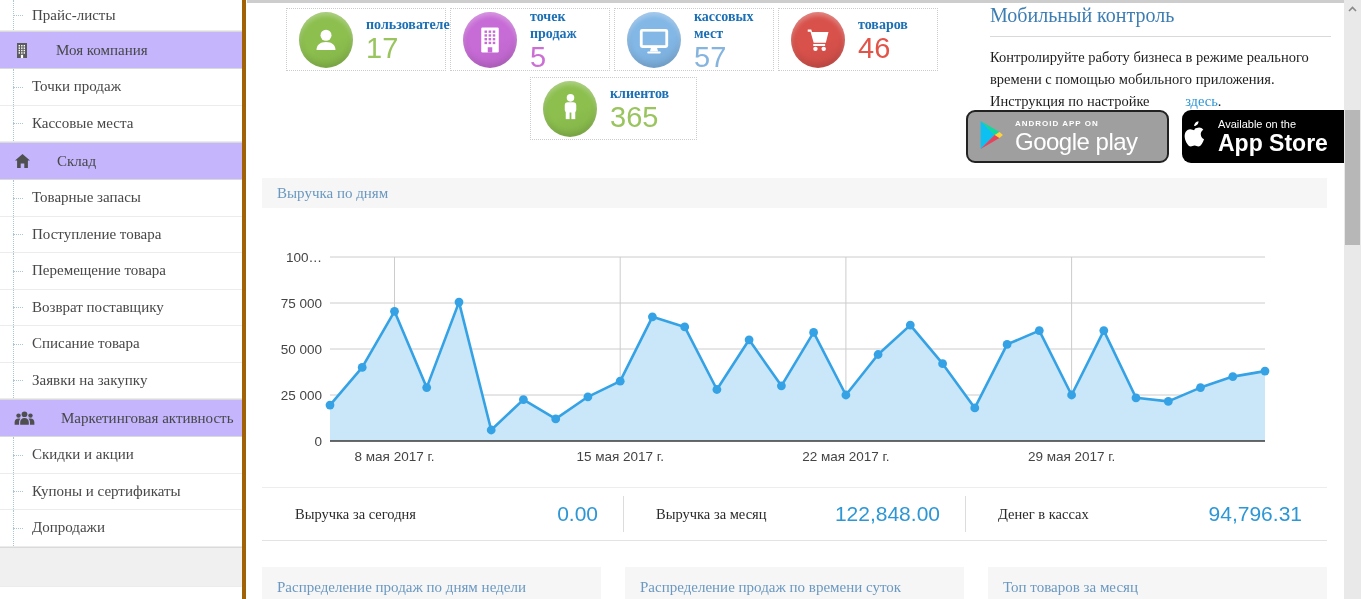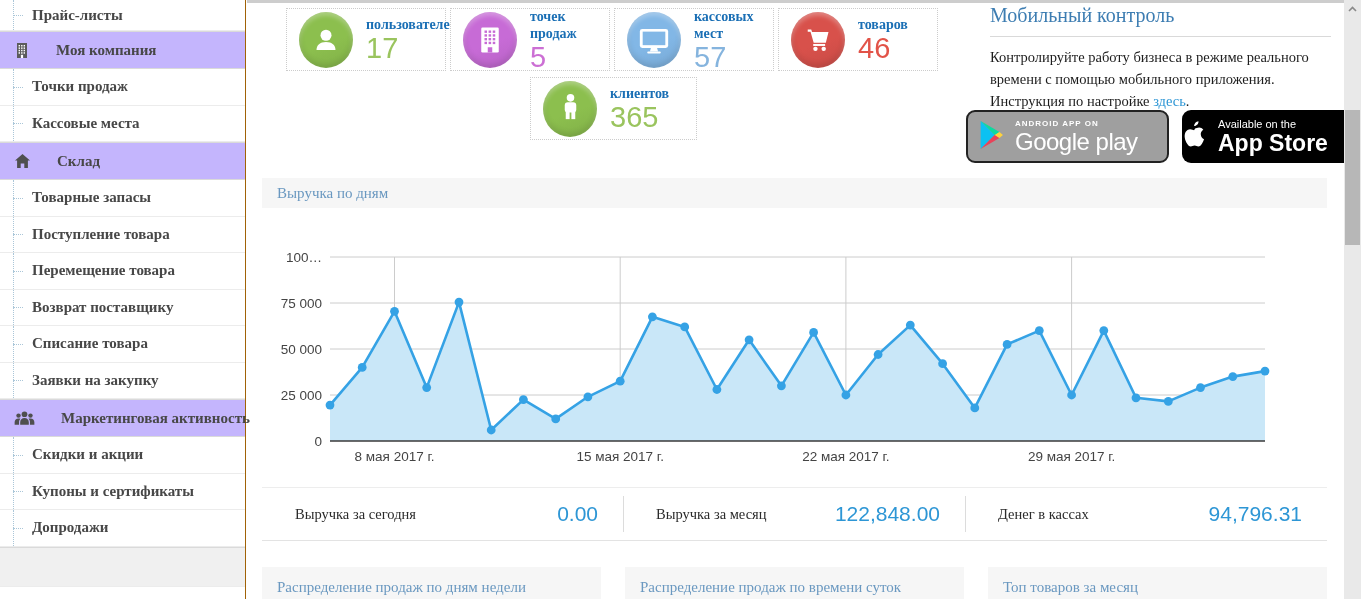--- a/index.html
+++ b/index.html
@@ -3,21 +3,21 @@
 <meta charset="utf-8">
 <style>
   * { margin:0; padding:0; box-sizing:border-box; }
   body { background:#fff; }
   .screen {
     position:relative; width:1361px; height:599px; overflow:hidden;
     background:#fff; font-family:"Liberation Serif", serif;
   }
   
   .sidebar { position:absolute; left:0; top:0; width:246px; height:599px;
-    background:#fff; border-right:1px solid #a16207;font-weight:bold; }
+    background:#fff; border-right:4px solid #a16207; }
   .sb-row { position:relative; display:flex; align-items:center;
     border-bottom:1px solid #ececec; cursor:pointer; }
   .sb-row.sub { height:36.5px; padding-left:32px; }
   .sb-row.first { height:31px; }
   .sb-row.sub::before { content:""; position:absolute; left:13px; top:0; bottom:0;
     border-left:1px dotted #aac6d8; }
   .sb-row.sub::after { content:""; position:absolute; left:13px; top:50%; width:10px;
     border-top:1px dotted #aac6d8; }
   .sb-row.section { height:38px; background:#c4b5fd; padding-left:14px; gap:26px;
     border-top:1px solid #dadada; border-bottom:1px solid #dadada; }
@@ -35,21 +35,21 @@
     display:flex; align-items:center; justify-content:center;
     box-shadow: inset 0 -3px 6px rgba(0,0,0,.12), inset 0 3px 5px rgba(255,255,255,.35); }
   .stat-text { display:flex; flex-direction:column; }
   .stat-label { font-size:14px; font-weight:bold; color:#1a6fb5; line-height:17px; }
   .stat-value { font-size:29px; line-height:30px; font-family:"Liberation Sans", sans-serif; }
   
   .mobile { position:absolute; left:990px; top:4px; width:341px; }
   .mobile-title { font-size:20px; font-weight:normal; color:#3d7db2; margin-bottom:9px; }
   .mobile-rule { border:none; border-top:1px solid #d9d9d9; margin-bottom:9px; }
   .mobile-text { font-size:14.5px; line-height:22px; color:#1d1d1d; }
-  .mobile-link { color:#2d96d5; cursor:pointer; }
+  .mobile-link { color:#2d96d5; cursor:pointer;margin-left:32px; }
   .badges { position:absolute; left:966px; top:110px; display:flex; gap:13px; }
   .badge { height:53px; border-radius:9px; display:flex; align-items:center; cursor:pointer;
     font-family:"Liberation Sans", sans-serif; color:#fff; }
   .badge.gp { width:203px; background:#9f9f9f; border:2px solid #222; padding-left:10px; gap:9px; }
   .gp-l1 { font-size:8px; font-weight:bold; letter-spacing:1px; line-height:10px; }
   .gp-l2 { font-size:24px; line-height:26px; letter-spacing:-0.5px; }
   .badge.as { width:175px; background:#000; gap:11px; }
   .as-l1 { font-size:11px; line-height:13px; }
   .as-l2 { font-size:23px; font-weight:bold; line-height:25px; }
   

